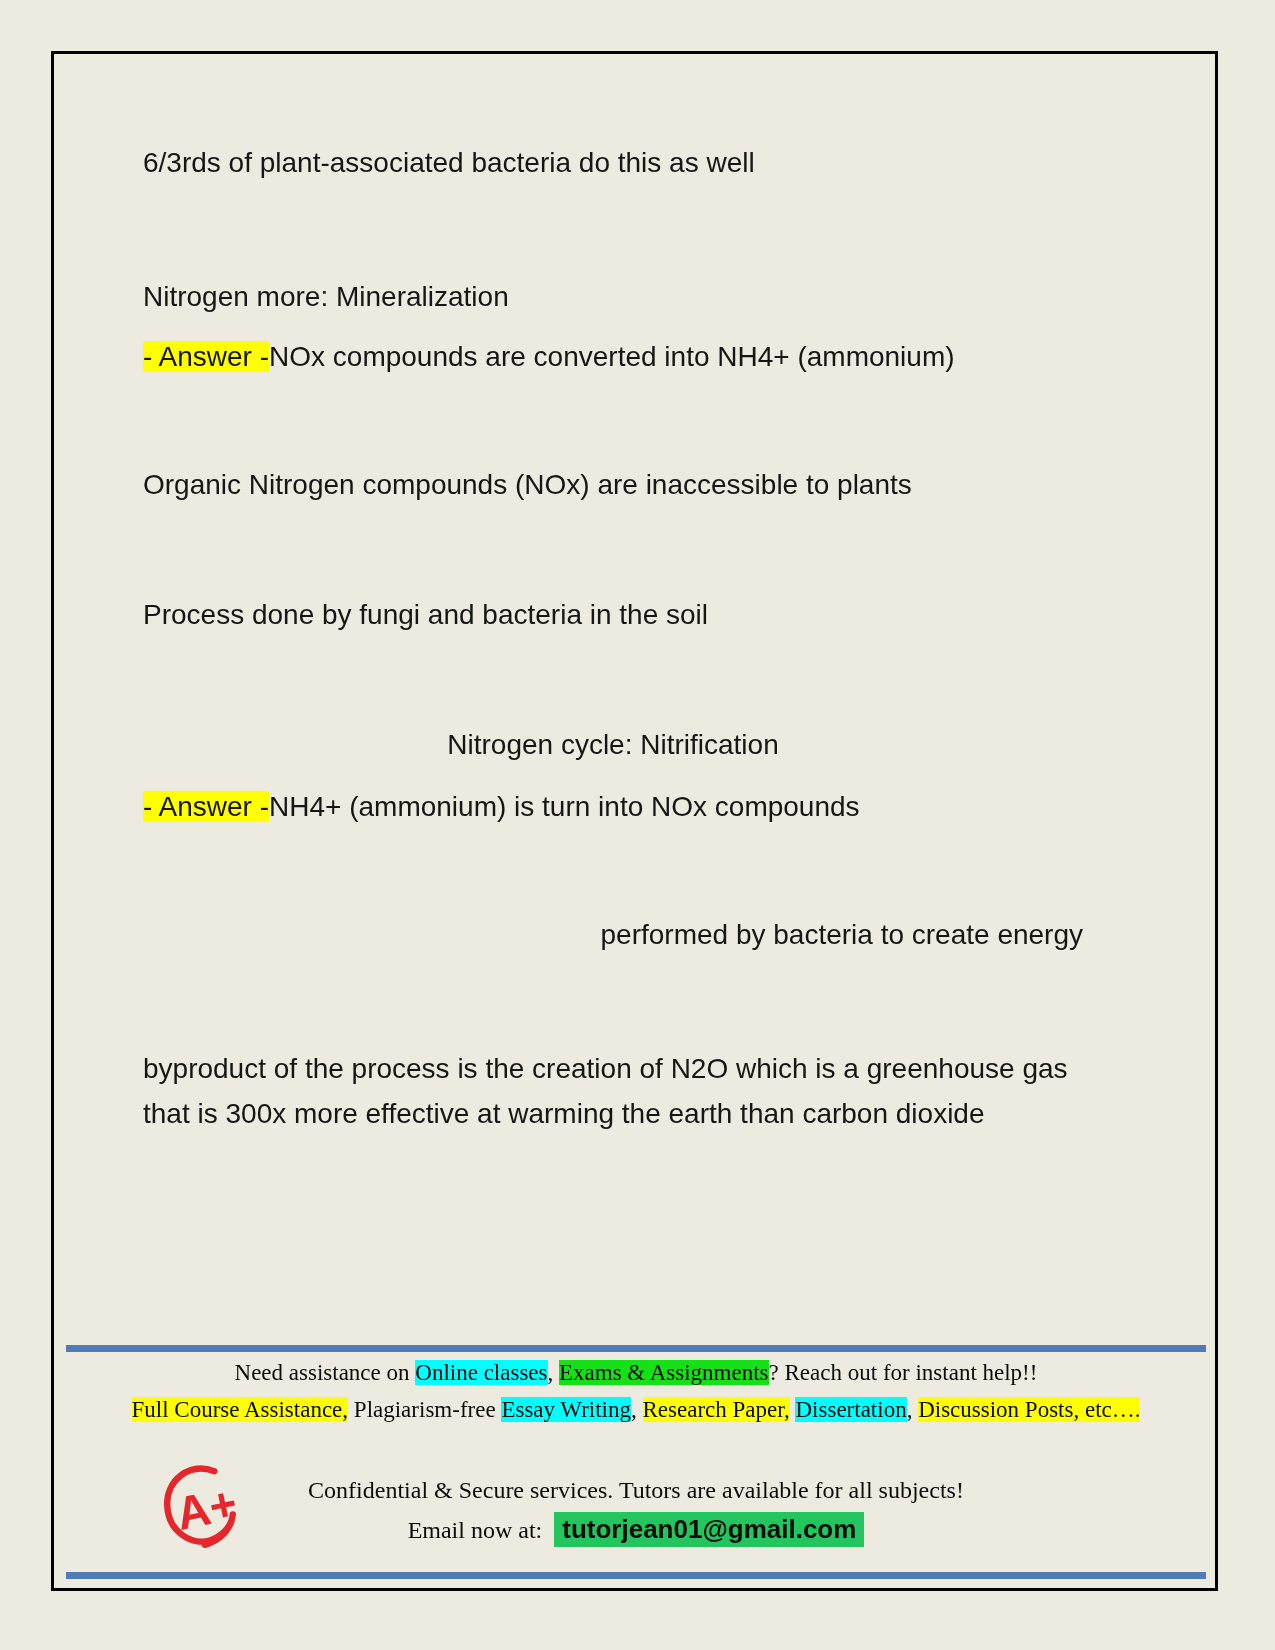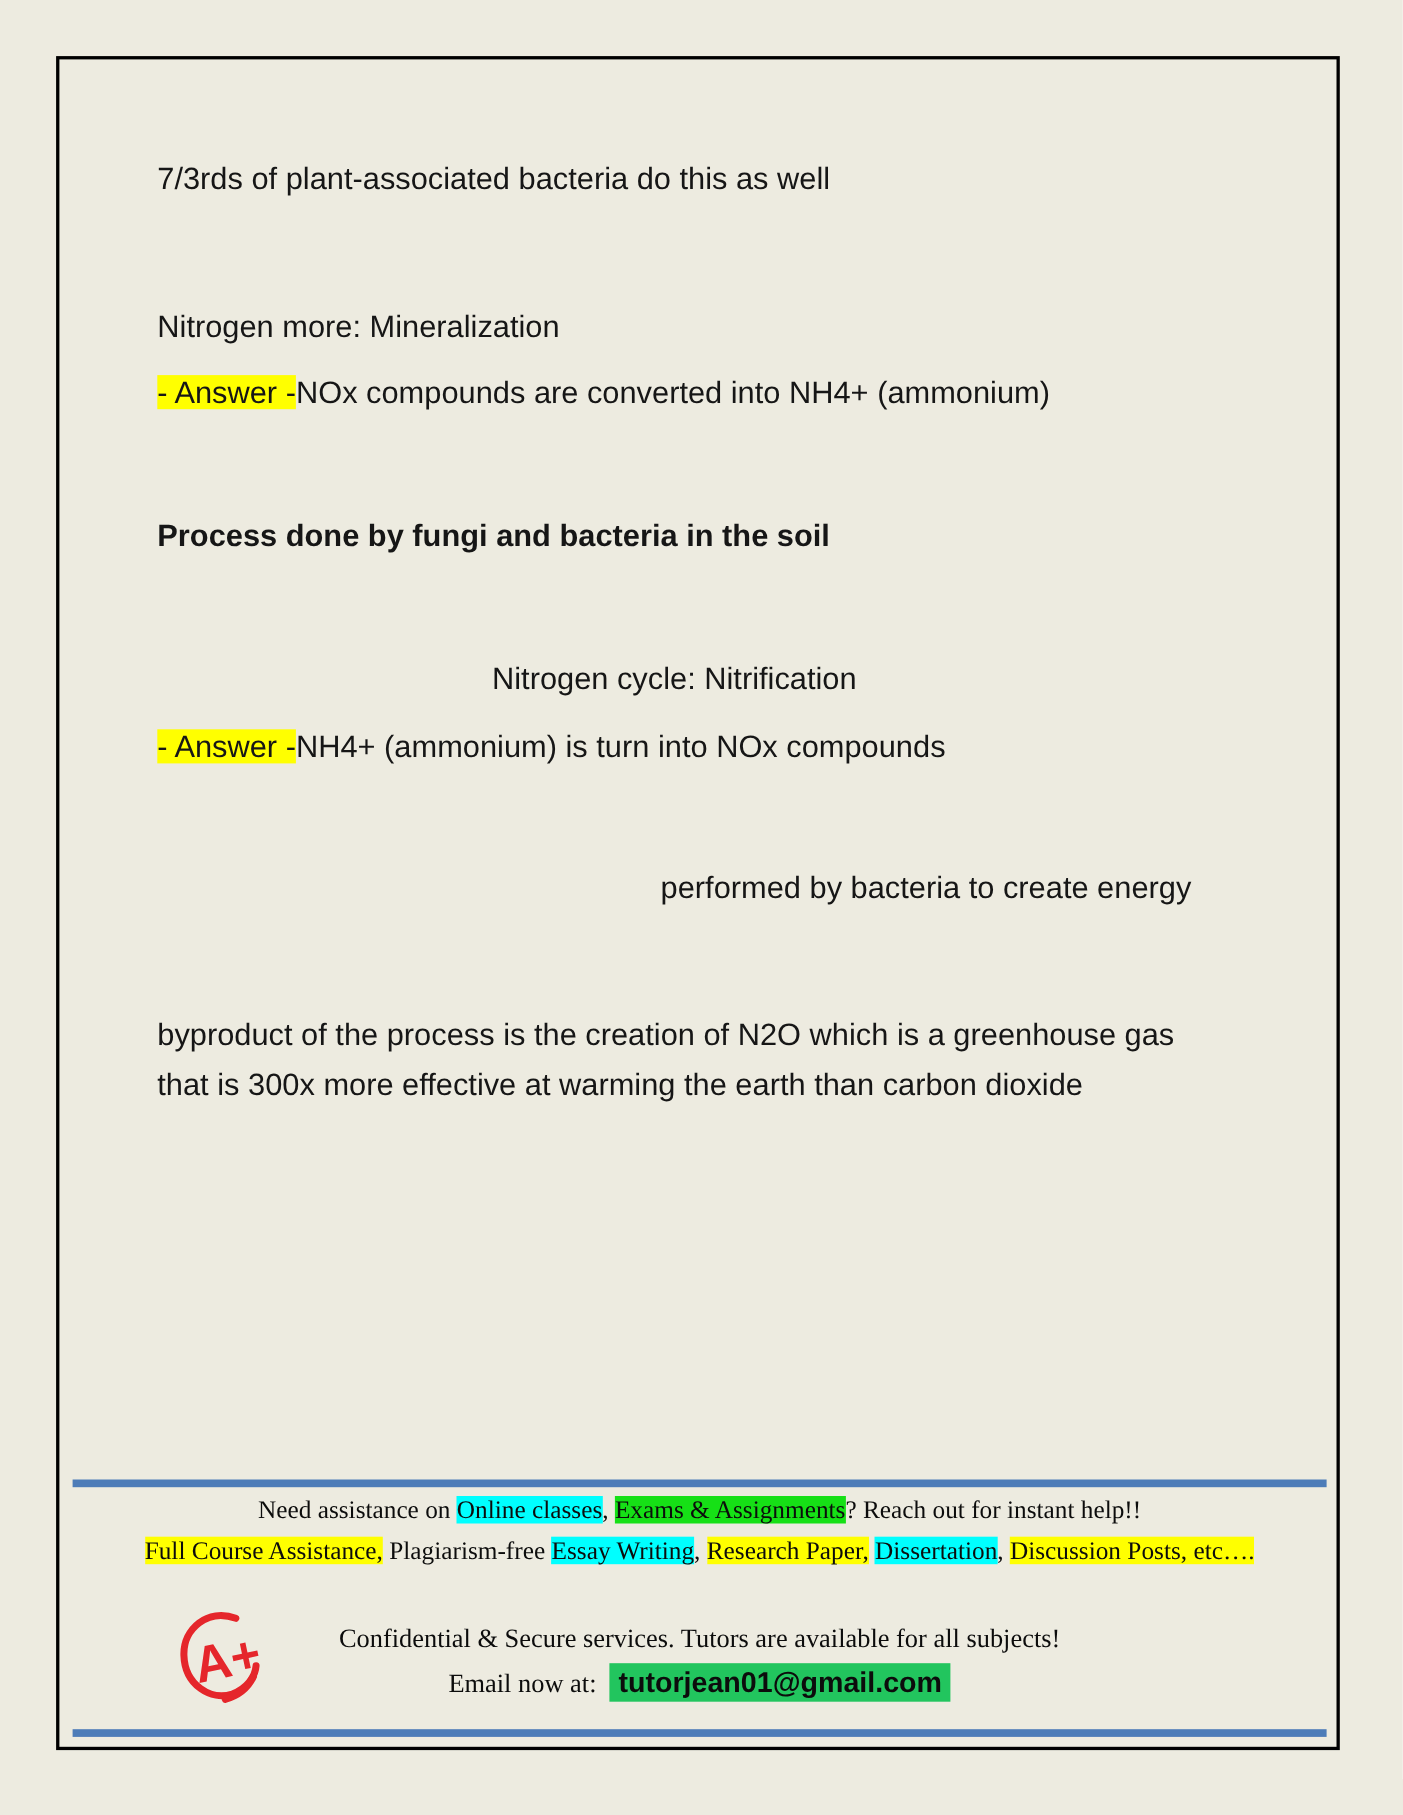--- a/index.html
+++ b/index.html
@@ -23,21 +23,21 @@
     left: 143px; top: 146px;
     width: 940px;
     font-size: 28px;
     line-height: 34px;
     color: #161616;
   }
   .body-text p { margin: 0; }
   .p2 { margin-top: 100px !important; }
   .p3 { margin-top: 26px !important; }
   .p4 { margin-top: 94px !important; }
-  .p5 { margin-top: 96px !important; font-weight: bold; }
+  .p5 { margin-top: 96px !important; }
   .p6 { margin-top: 96px !important; text-align: center; }
   .p7 { margin-top: 28px !important; }
   .p8 { margin-top: 94px !important; text-align: right; }
   .p9 { margin-top: 94px !important; line-height: 45px; }
   .hl-yellow { background: #ffff00; }
   .hl-cyan   { background: #00ffff; }
   .hl-green  { background: #16e016; }
   .divider {
     position: absolute;
     left: 66px;
@@ -73,23 +73,24 @@
   }
   .logo svg { width: 100%; height: 100%; }
 </style>
 </head>
 <body>
 
 <div class="page">
   <div class="frame"></div>
 
   <div class="body-text">
-    <p class="p1">7/3rds of plant-associated bacteria do this as well</p>
+    <p class="p1">6/3rds of plant-associated bacteria do this as well</p>
     <p class="p2">Nitrogen more: Mineralization</p>
     <p class="p3"><span class="hl-yellow">- Answer -</span><span>NOx compounds are converted into NH4+ (ammonium)</span></p>
+    <p class="p4">Organic Nitrogen compounds (NOx) are inaccessible to plants</p>
     <p class="p5">Process done by fungi and bacteria in the soil</p>
     <p class="p6">Nitrogen cycle: Nitrification</p>
     <p class="p7"><span class="hl-yellow">- Answer -</span><span>NH4+ (ammonium) is turn into NOx compounds</span></p>
     <p class="p8">performed by bacteria to create energy</p>
     <p class="p9">byproduct of the process is the creation of N2O which is a greenhouse gas that is 300x more effective at warming the earth than carbon dioxide</p>
   </div>
 
   <div class="divider divider-top"></div>
 
   <div class="footer-serif promo-1"><span>Need assistance on </span><span class="hl-cyan">Online classes</span><span>, </span><span class="hl-green">Exams &amp; Assignments</span><span>? Reach out for instant help!!</span></div>

